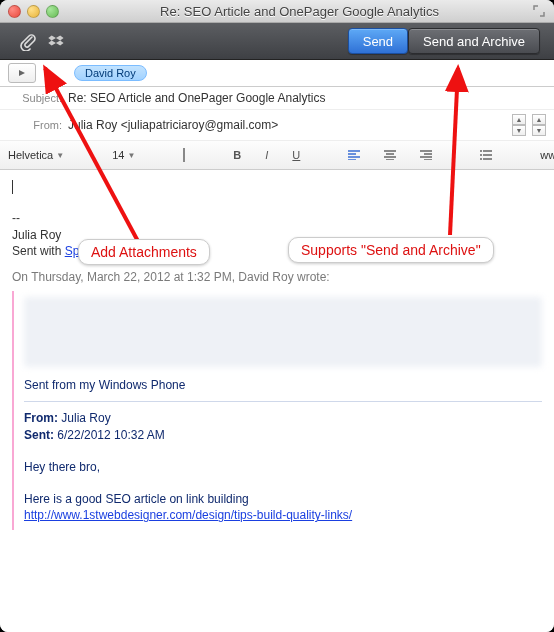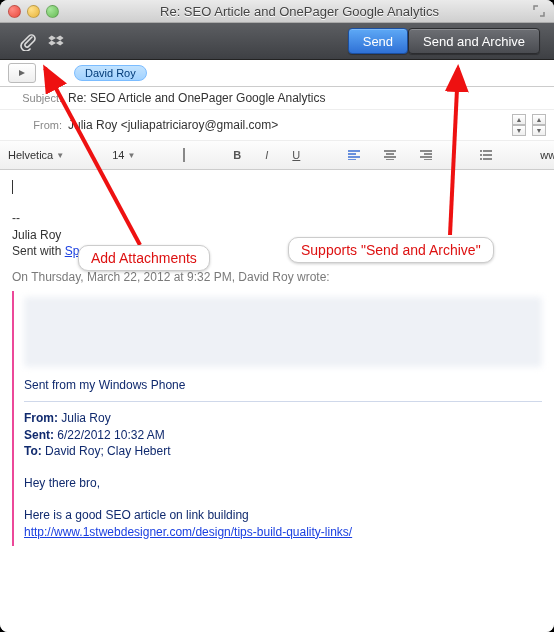--- a/index.html
+++ b/index.html
@@ -28,21 +28,21 @@
 .fmt{height:28px;background:linear-gradient(#fdfdfd,#efefef);border-bottom:1px solid #ccc;display:flex;align-items:center;padding:0 8px;gap:24px;font-size:11px}
 .sel{display:flex;align-items:center;gap:3px;cursor:pointer}
 .chev{font-size:8px;color:#777}
 .sep{width:1px;height:18px;background:#ccc}
 .swatch{width:12px;height:12px;background:#000;border:1px solid #888}
 .fbtn{width:18px;height:18px;display:flex;align-items:center;justify-content:center;cursor:pointer;color:#555}
 .body{flex:1;background:#fff;padding:8px 12px;overflow:auto;font-family:Helvetica,Arial,sans-serif;font-size:12px;line-height:1.35}
 .cursor{display:inline-block;width:1px;height:14px;background:#333;vertical-align:middle}
 a.link{color:#1a3fe0;text-decoration:underline}
 .quote-hdr{color:#7a7a7a;margin:10px 0 6px}
-.quoted{border-left:2px solid #ec4899;padding:6px 0 6px 10px;margin:4px 0 14px;color:#102a6e}
+.quoted{border-left:2px solid #f9a8d4;padding:6px 0 6px 10px;margin:4px 0 14px;color:#102a6e}
 .blur-block{height:70px;background:#eef1f6;filter:blur(3px);border-radius:2px;margin-bottom:10px}
 .hdr-line{margin:0}
 .callout{position:absolute;background:#fff;border:1px solid #ccc;border-radius:10px;padding:4px 12px;color:#d11;font-size:14px;box-shadow:0 1px 3px rgba(0,0,0,.2);white-space:nowrap;z-index:5}
 .arrow{position:absolute;z-index:4;pointer-events:none}
 </style>
 </head>
 <body>
 
 <div class="frame">
 
@@ -152,36 +152,35 @@
   </div>
 
   <div class="body">
     <span class="cursor"></span>
     <br><br>
     <div>
       <span>--</span><br>
       <span>Julia Roy</span><br>
       <span>Sent with </span><a class="link">Sparrow</a>
     </div>
-    <div class="quote-hdr">On Thursday, March 22, 2012 at 9:32 PM, David Roy wrote:</div>
+    <div class="quote-hdr">On Thursday, March 22, 2012 at 1:32 PM, David Roy wrote:</div>
     <div class="quoted">
       <div class="blur-block"></div>
       <div>Sent from my Windows Phone</div>
       <hr style="border:none;border-top:1px solid #cfd8ea;margin:8px 0">
       <p class="hdr-line"><b>From:</b><span> Julia Roy</span></p>
       <p class="hdr-line"><b>Sent:</b><span> 6/22/2012 10:32 AM</span></p>
-      <p class="hdr-line"><b>To:</b><span> David Roy; Clay Hebert</span></p>
       <br>
       <div>Hey there bro,</div><br>
       <div>Here is a good SEO article on link building</div>
       <a class="link">http://www.1stwebdesigner.com/design/tips-build-quality-links/</a>
     </div>
   </div>
 
-  <div class="callout" style="left:78px;top:245px">Add Attachments</div>
+  <div class="callout" style="left:78px;top:239px">Add Attachments</div>
   <div class="callout" style="left:288px;top:237px">Supports "Send and Archive"</div>
 
   <svg class="arrow" style="left:0;top:0" width="554" height="632">
     <defs>
         <marker id="ah" markerWidth="8" markerHeight="8" refX="6" refY="3" orient="auto">
           <path d="M0 0 L7 3 L0 6 Z" fill="#e11"></path>
         </marker>
       </defs>
     <line x1="140" y1="245" x2="45" y2="68" stroke="#e11" stroke-width="4" marker-end="url(#ah)"></line>
     <line x1="450" y1="235" x2="458" y2="68" stroke="#e11" stroke-width="4" marker-end="url(#ah)"></line>

